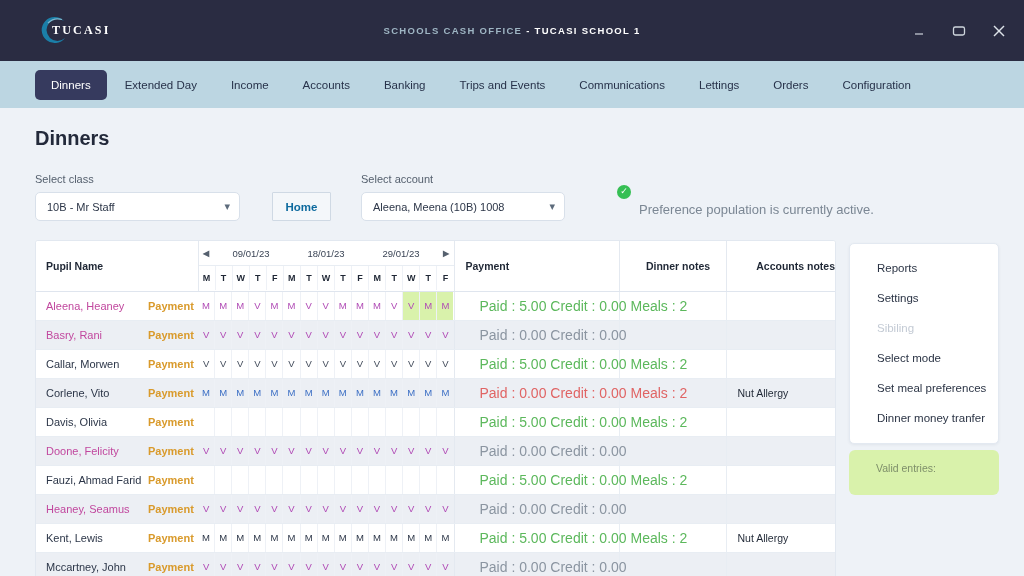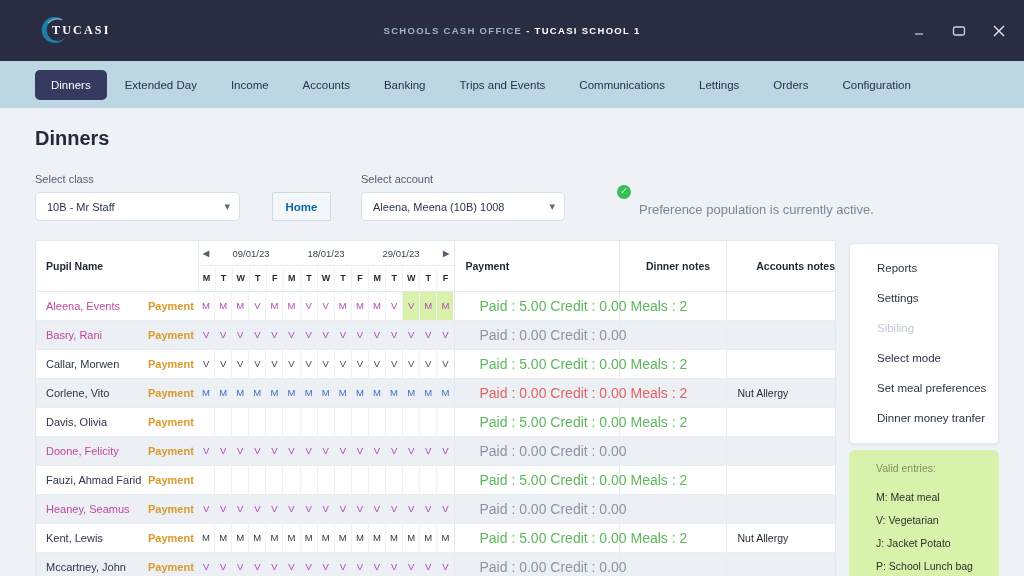--- a/index.html
+++ b/index.html
@@ -398,21 +398,21 @@
                 <div class="dow">F</div>
               </div>
           </th>
           <th class="th-status">Payment</th>
           <th class="th-dnotes">Dinner notes</th>
           <th class="th-anotes">Accounts notes</th>
         </tr>
       </thead>
       <tbody id="tbody">
           <tr class="">
-            <td class="td-name"><span class="pupil" style="color: rgb(193, 71, 158);">Aleena, Events</span><span class="payment">Payment</span></td>
+            <td class="td-name"><span class="pupil" style="color: rgb(193, 71, 158);">Aleena, Heaney</span><span class="payment">Payment</span></td>
             <td class="td-days">
               <div class="days-flex">
                 <div class="day-cell" style="color: rgb(176, 74, 181);">M</div>
                 <div class="day-cell" style="color: rgb(176, 74, 181);">M</div>
                 <div class="day-cell" style="color: rgb(176, 74, 181);">M</div>
                 <div class="day-cell" style="color: rgb(176, 74, 181);">V</div>
                 <div class="day-cell" style="color: rgb(176, 74, 181);">M</div>
                 <div class="day-cell" style="color: rgb(176, 74, 181);">M</div>
                 <div class="day-cell" style="color: rgb(176, 74, 181);">V</div>
                 <div class="day-cell" style="color: rgb(176, 74, 181);">V</div>
@@ -687,21 +687,15 @@
       <div class="menu-item">Reports</div>
       <div class="menu-item">Settings</div>
       <div class="menu-item disabled">Sibiling</div>
       <div class="menu-item">Select mode</div>
       <div class="menu-item">Set meal preferences</div>
       <div class="menu-item">Dinner money tranfer</div>
     </div>
 
   <div class="legend">
     <div class="legend-title">Valid entries:</div>
-    <div id="legend-items">
-        <div class="legend-item">M: Meat meal</div>
-        <div class="legend-item">V: Vegetarian</div>
-        <div class="legend-item">J: Jacket Potato</div>
-        <div class="legend-item">P: School Lunch bag</div>
-      </div>
   </div>
 
 </div>
 
 </body></html>

